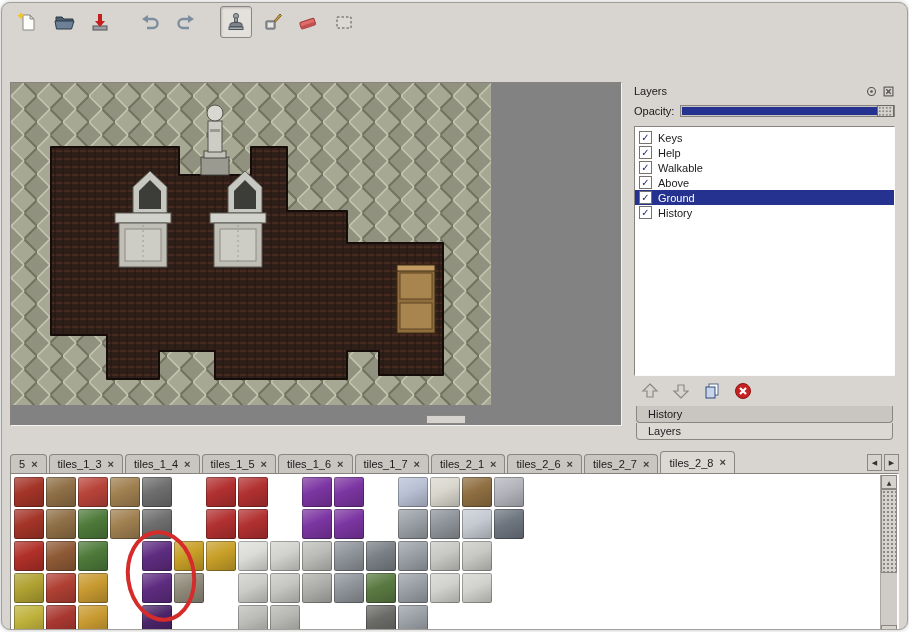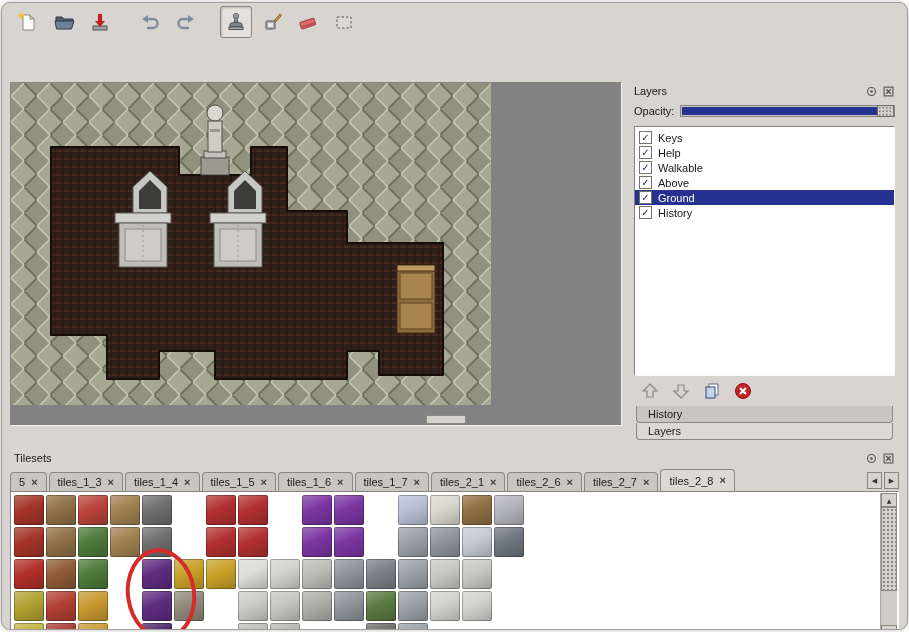--- a/index.html
+++ b/index.html
@@ -258,37 +258,20 @@
             </svg></span>
       </div>
       <div class="dock-tabs">
         <div class="dock-tab">History</div>
         <div class="dock-tab active">Layers</div>
       </div>
     </div>
   </div>
 
   <div class="tilesets-dock">
-    <div class="dock-titlebar">
-      <span>Tilesets</span>
-      <span class="dock-btns">
-        <span class="dock-btn">
-            <svg width="11" height="11" viewBox="0 0 10 10">
-              <circle cx="5" cy="5" r="3.6" fill="none" stroke="#555"></circle>
-              <circle cx="5" cy="5" r="1.2" fill="#555"></circle>
-            </svg>
-          </span>
-        <span class="dock-btn">
-            <svg width="11" height="11" viewBox="0 0 10 10">
-              <rect x="1" y="1" width="8" height="8" fill="none" stroke="#555"></rect>
-              <path d="M3 3 L7 7 M7 3 L3 7" stroke="#555" stroke-width="1.3"></path>
-            </svg>
-          </span>
-      </span>
-    </div>
     <div class="ts-tabs">
       <div class="ts-tab">
           <span>5</span>
           <span class="tab-close">×</span>
         </div>
       <div class="ts-tab">
           <span>tiles_1_3</span>
           <span class="tab-close">×</span>
         </div>
       <div class="ts-tab">

